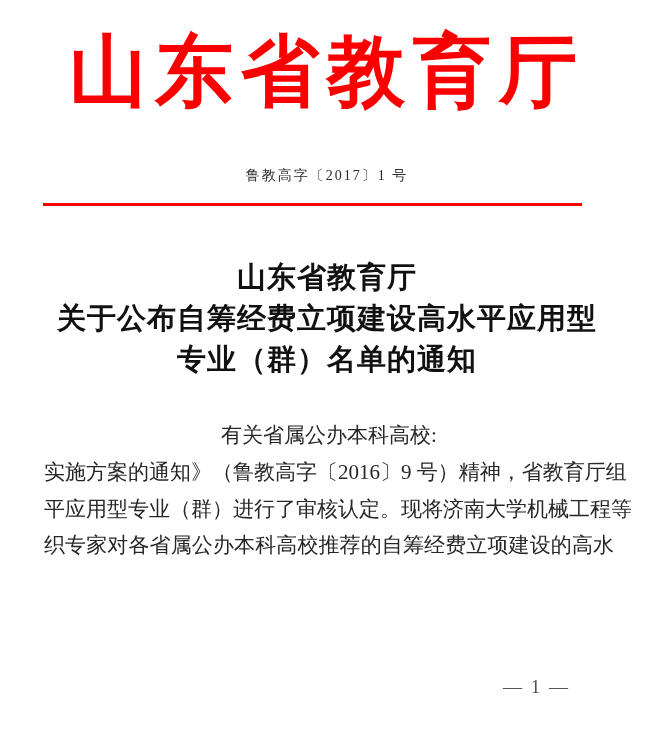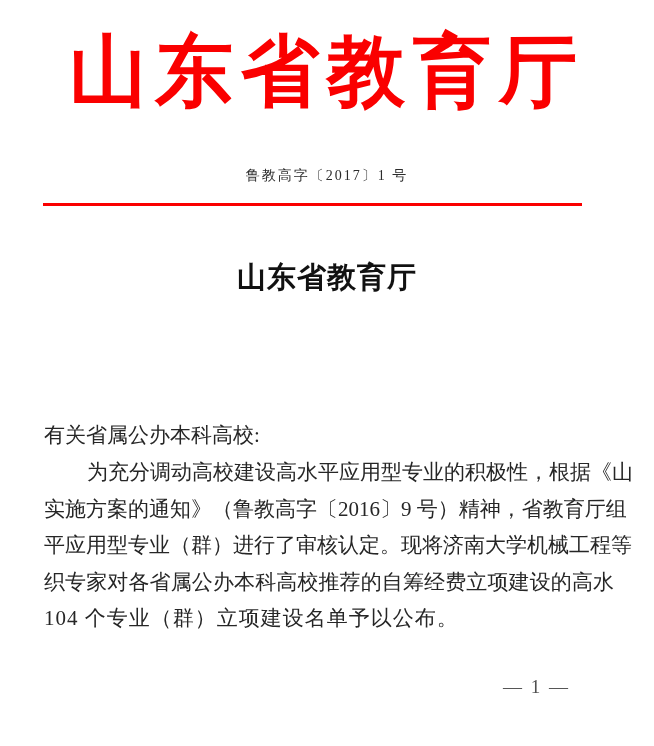--- a/index.html
+++ b/index.html
@@ -59,21 +59,21 @@
   .body-block {
     position: absolute;
     top: 417px;
     left: 44px;
     width: 570px;
     font-size: 21px;
     color: #262626;
   }
   .salutation {
     line-height: 37px;
-    text-align: left;
+    text-align: center;
   }
   .para-line {
     line-height: 36.6px;
     text-align: justify;
     text-align-last: justify;
     white-space: nowrap;
   }
   .para-line.first {
     text-indent: 43px;
   }
@@ -99,26 +99,26 @@
 <div class="page">
 
   <div class="agency-header">山东省教育厅</div>
 
   <div class="doc-number">鲁教高字〔2017〕1 号</div>
 
   <div class="red-rule"></div>
 
   <div class="title-block">
     <div class="title-line">山东省教育厅</div>
+    <div class="title-line">关于公布自筹经费立项建设高水平应用型</div>
+    <div class="title-line">专业（群）名单的通知</div>
   </div>
 
   <div class="body-block">
     <div class="salutation">有关省属公办本科高校:</div>
-    <div class="para-line first">为充分调动高校建设高水平应用型专业的积极性，根据《山</div>
     <div class="para-line">实施方案的通知》（鲁教高字〔2016〕9 号）精神，省教育厅组</div>
     <div class="para-line">平应用型专业（群）进行了审核认定。现将济南大学机械工程等</div>
     <div class="para-line">织专家对各省属公办本科高校推荐的自筹经费立项建设的高水</div>
-    <div class="para-line last">104 个专业（群）立项建设名单予以公布。</div>
   </div>
 
   <div class="page-number">— 1 —</div>
 
 </div>
 
 </body></html>

